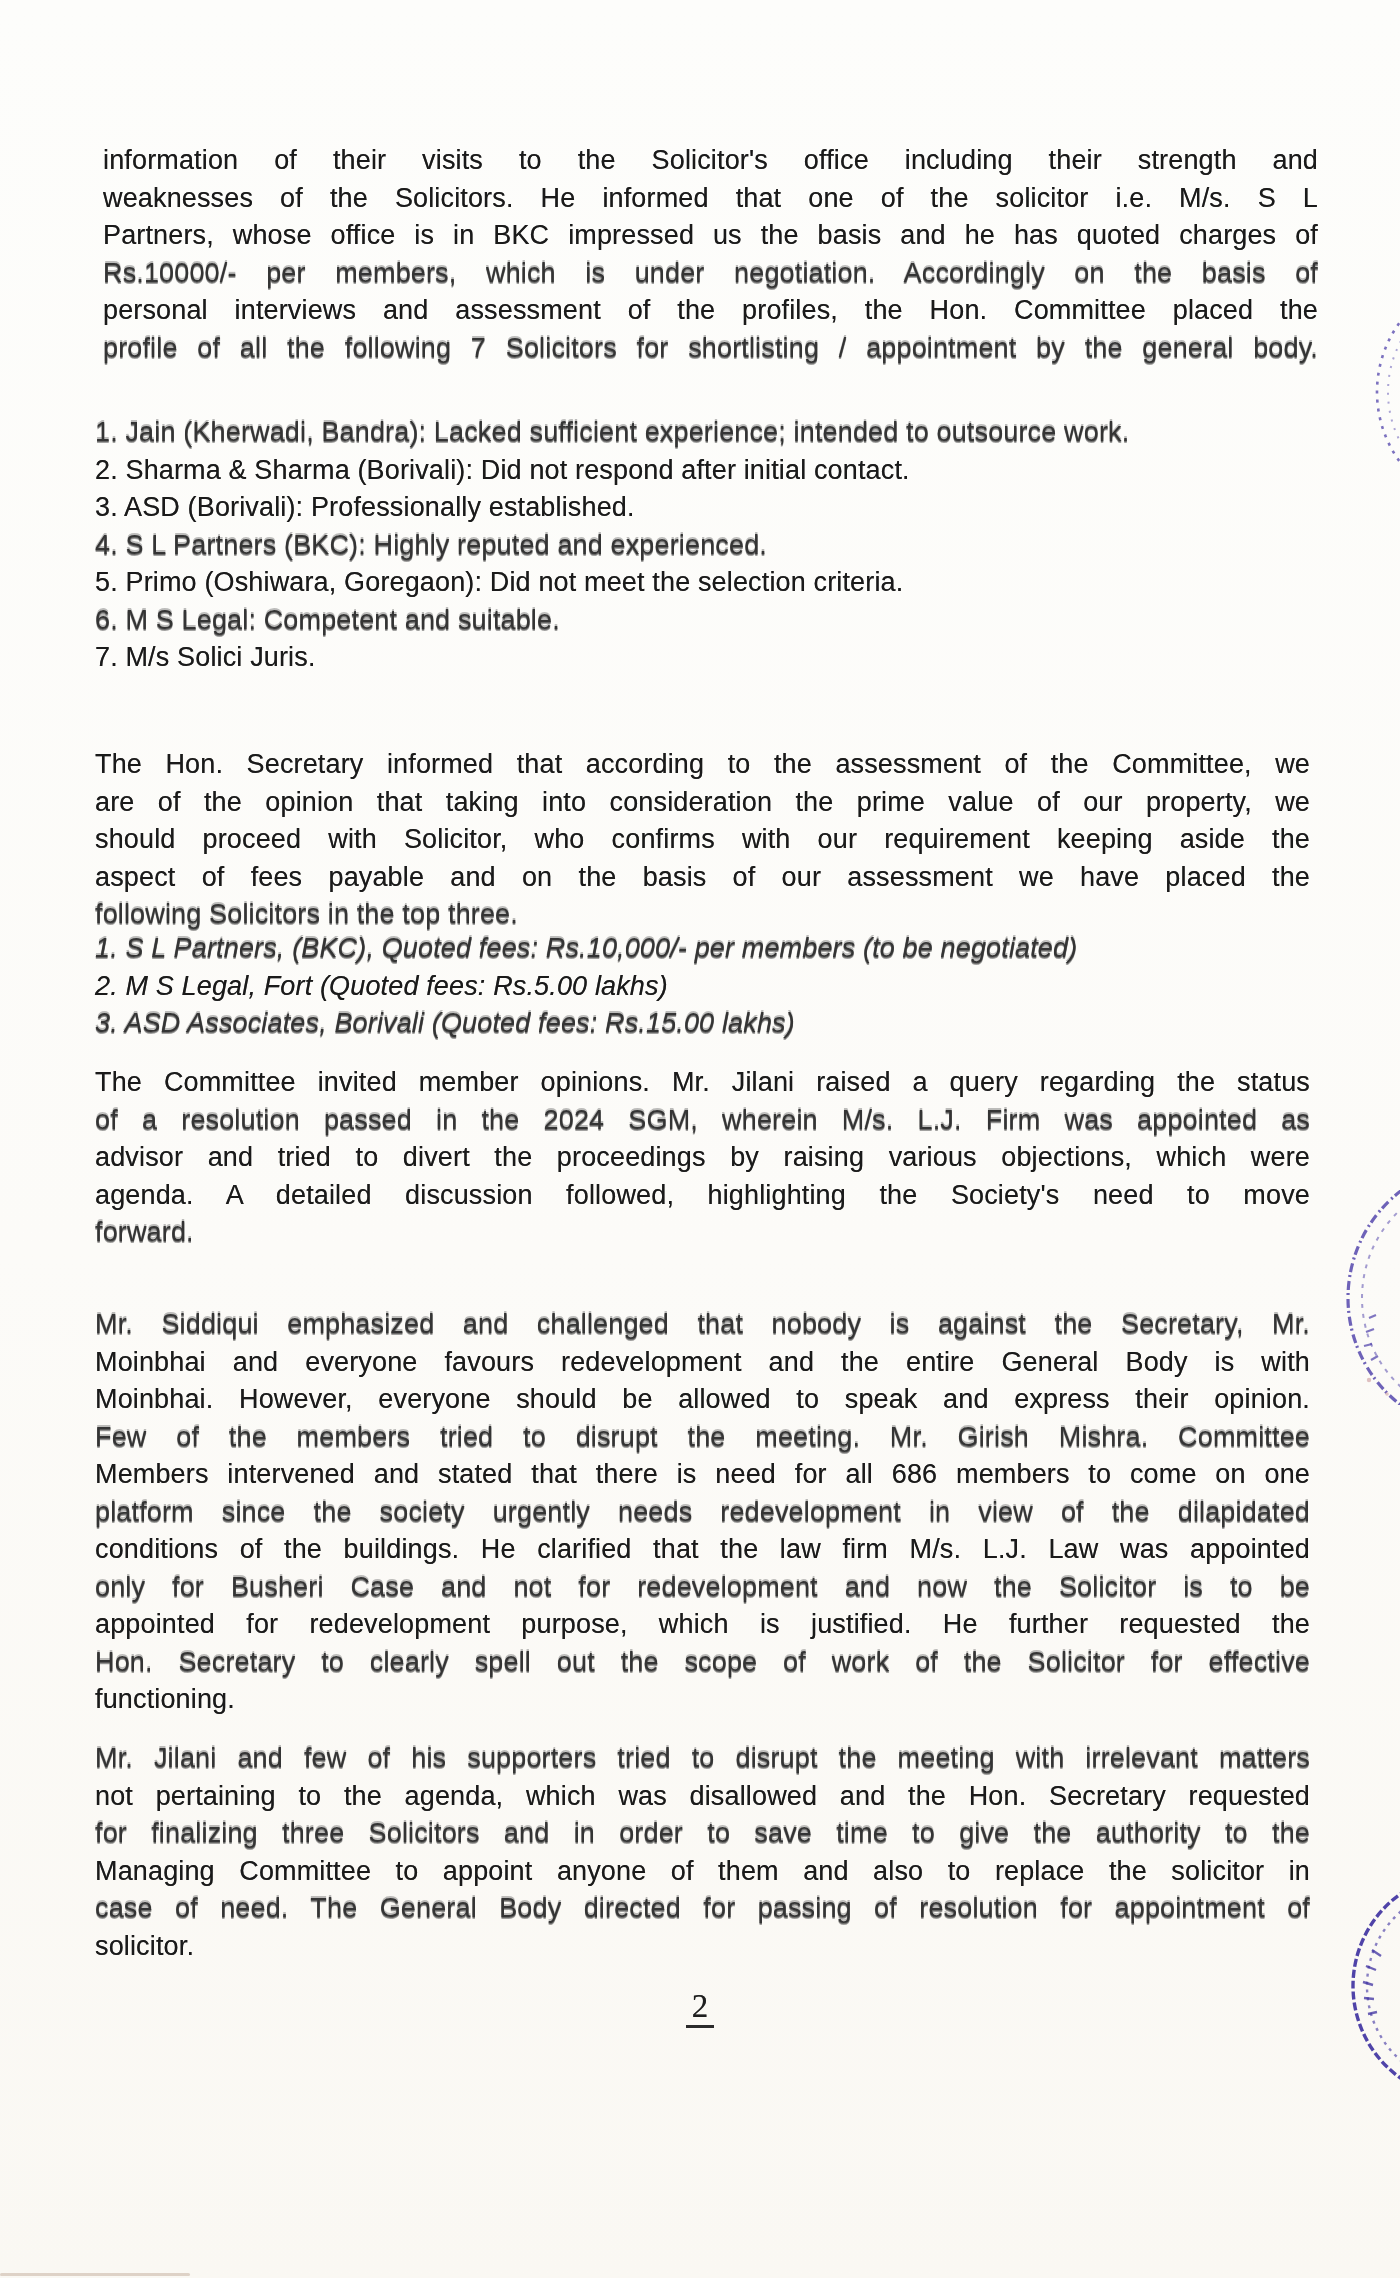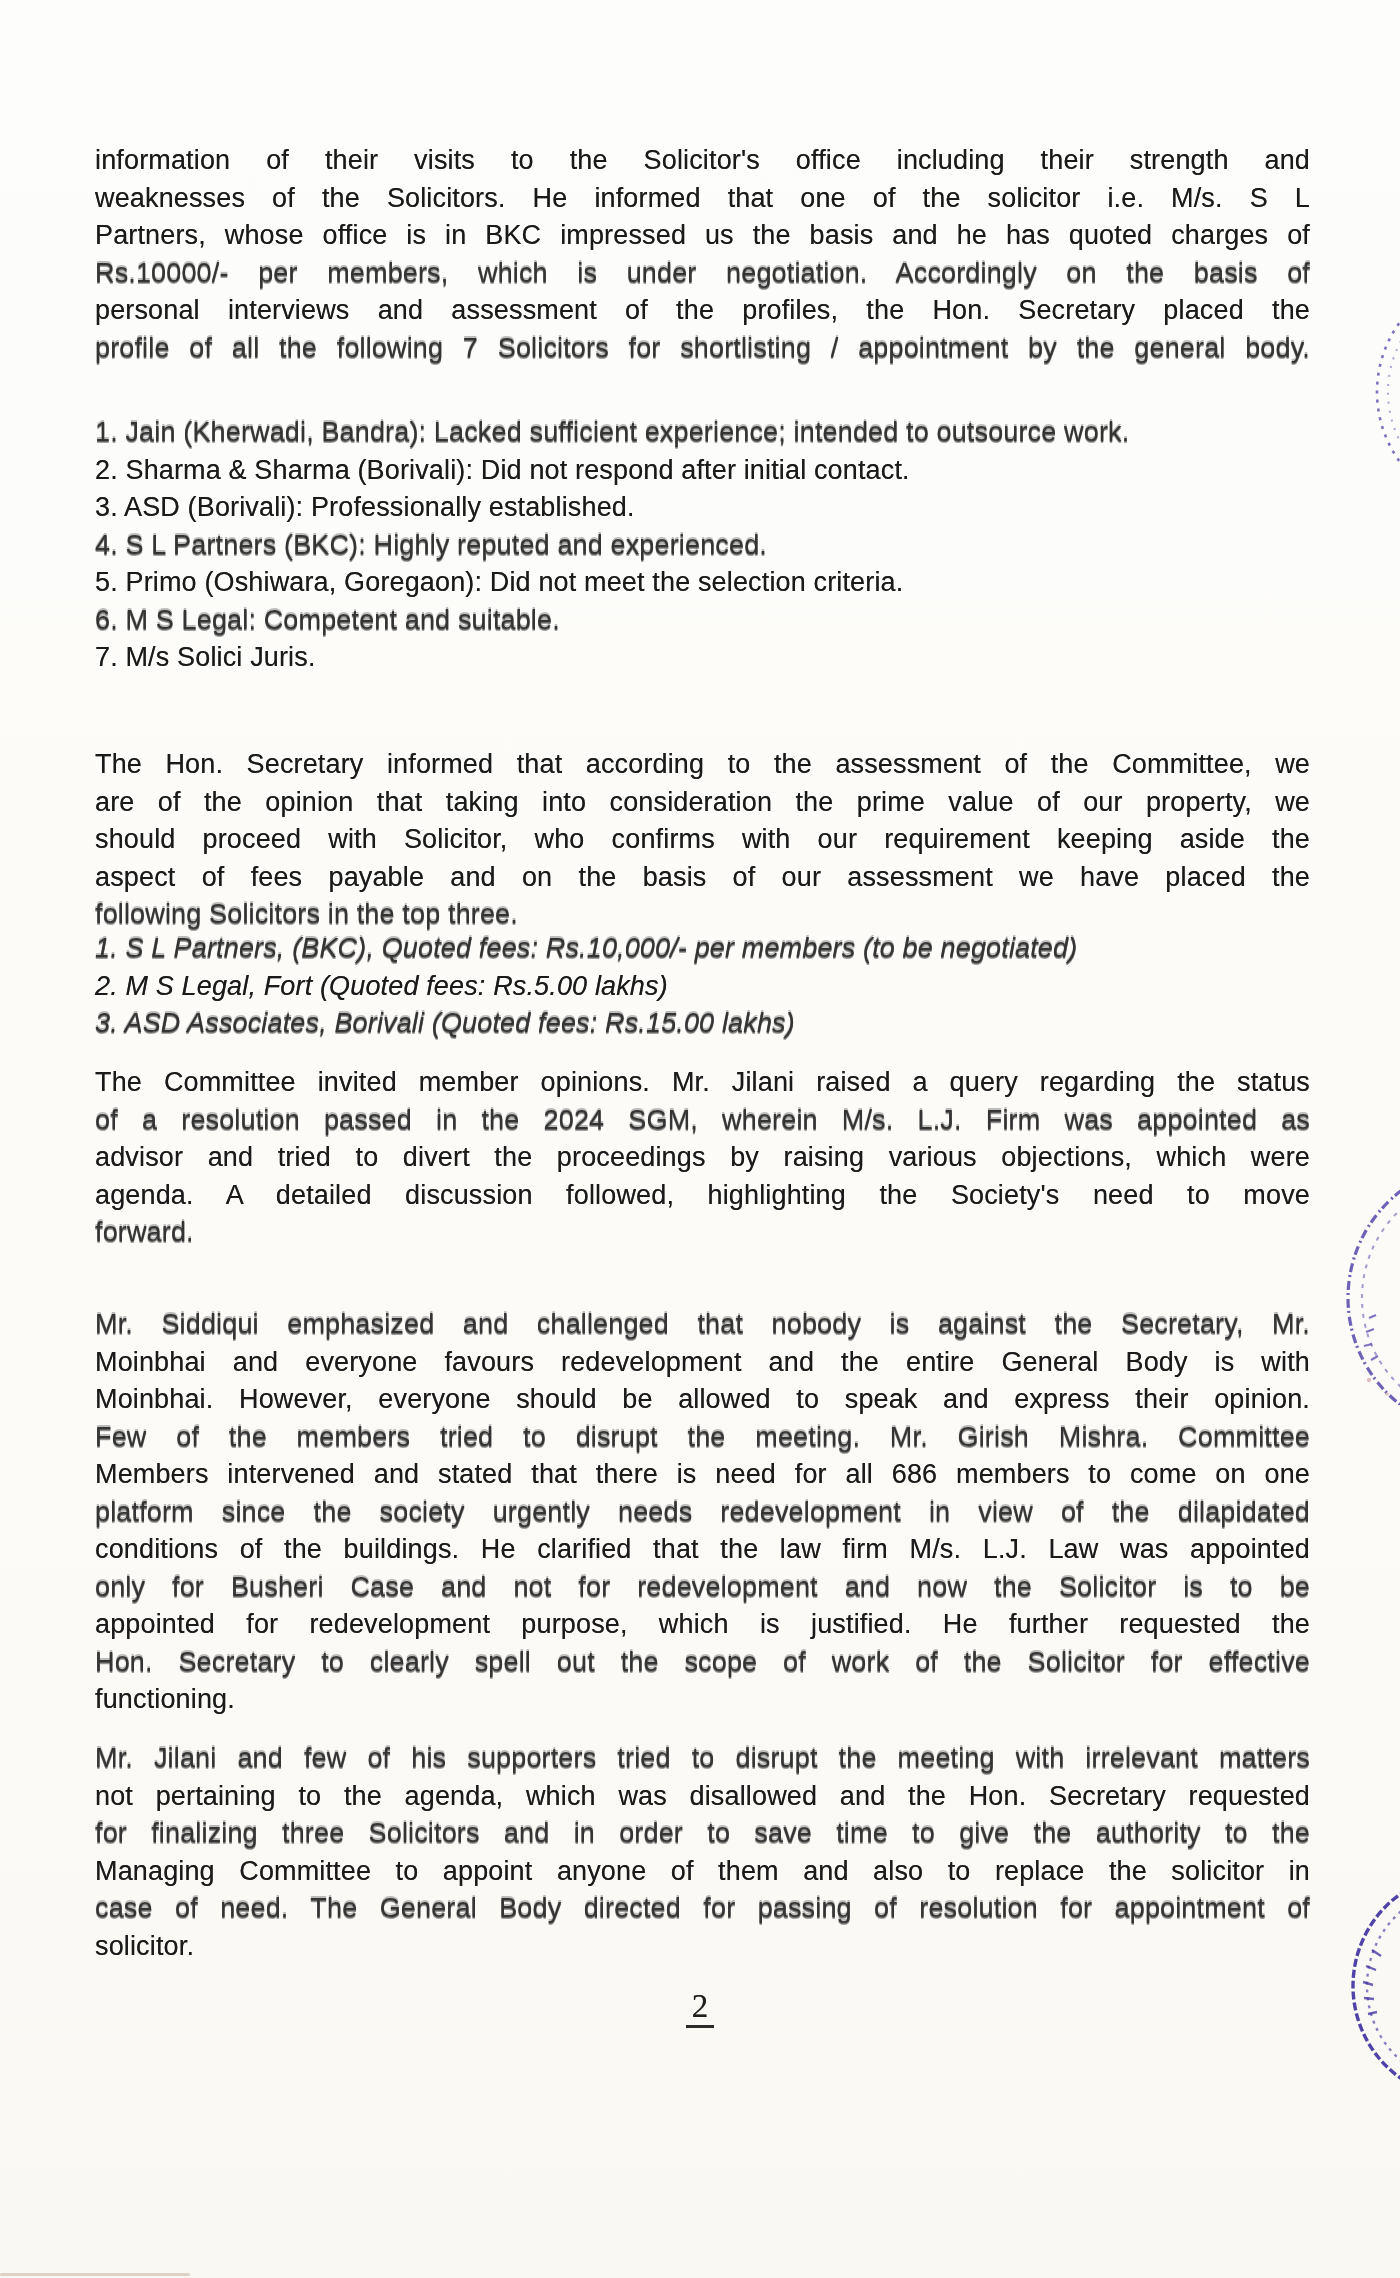--- a/index.html
+++ b/index.html
@@ -47,26 +47,26 @@
     position:absolute; left:0; bottom:2px; width:190px; height:3px;
     background:#c7b3a2; opacity:0.55; border-radius:2px;
   }
 </style>
 </head>
 <body>
 
 <div class="page">
 
   <div id="doc">
-      <div class="block" style="top: 142px;">
+      <div class="block" style="top: 142px; margin-left: 8px;">
         <div class="line">information of their visits to the Solicitor's office including their strength and</div>
         <div class="line">weaknesses of the Solicitors. He informed that one of the solicitor i.e. M/s. S L</div>
         <div class="line">Partners, whose office is in BKC impressed us the basis and he has quoted charges of</div>
         <div class="line smear">Rs.10000/- per members, which is under negotiation. Accordingly on the basis of</div>
-        <div class="line">personal interviews and assessment of the profiles, the Hon. Secretary placed the</div>
+        <div class="line">personal interviews and assessment of the profiles, the Hon. Committee placed the</div>
         <div class="line smear">profile of all the following 7 Solicitors for shortlisting / appointment by the general body.</div>
       </div>
       <div class="block list" style="top: 414px;">
         <div class="line smear">1. Jain (Kherwadi, Bandra): Lacked sufficient experience; intended to outsource work.</div>
         <div class="line">2. Sharma &amp; Sharma (Borivali): Did not respond after initial contact.</div>
         <div class="line">3. ASD (Borivali): Professionally established.</div>
         <div class="line smear">4. S L Partners (BKC): Highly reputed and experienced.</div>
         <div class="line">5. Primo (Oshiwara, Goregaon): Did not meet the selection criteria.</div>
         <div class="line smear">6. M S Legal: Competent and suitable.</div>
         <div class="line">7. M/s Solici Juris.</div>

